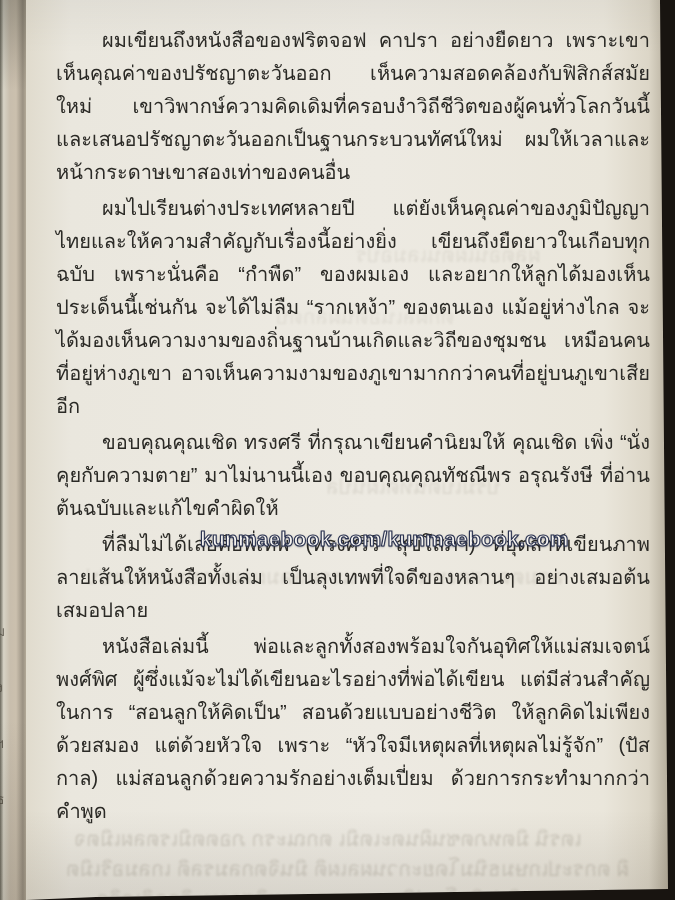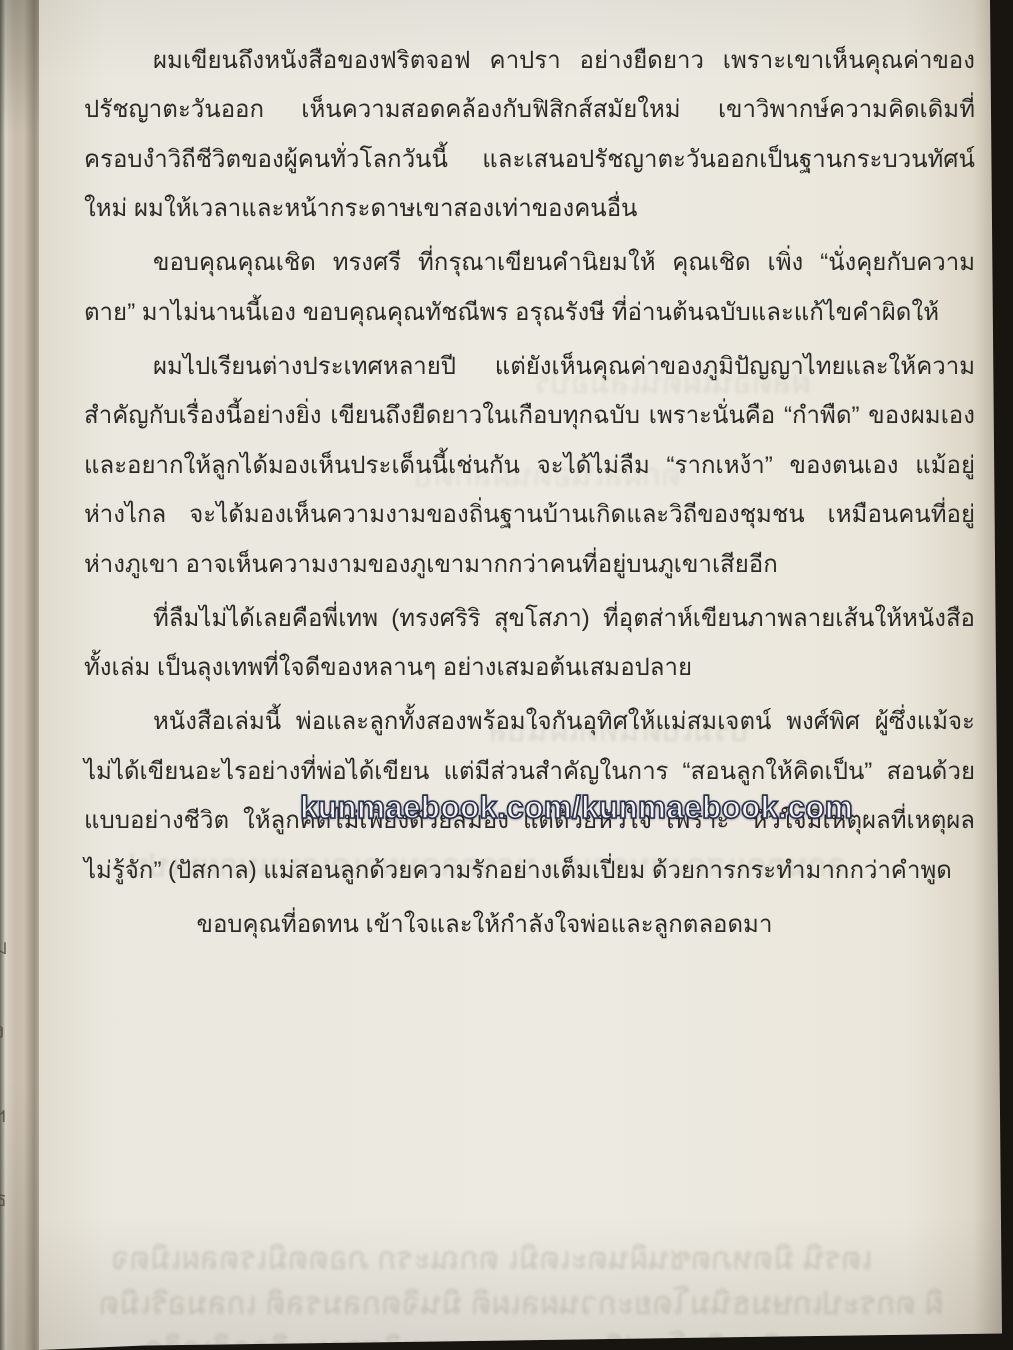--- a/index.html
+++ b/index.html
@@ -28,21 +28,21 @@
     clip-path:polygon(0 0,634px 0,642px 889px,70px 897px,0 900px);
   }
   .page::before{
     content:"";position:absolute;inset:0;
     background:linear-gradient(180deg,rgba(0,0,0,.045) 0%,rgba(0,0,0,0) 6%,rgba(0,0,0,0) 90%,rgba(50,40,28,.10) 99%);
     pointer-events:none;
   }
   .content{
     position:relative;z-index:3;
     padding:24px 18px 0 30px;
-    color:#2b2a26;font-size:16px;line-height:33px;
+    color:#2b2a26;font-size:20px;line-height:33px;
     text-align:justify;
   }
   .content p{margin:0 0 3px 0;text-indent:46px;}
   .content p.short-indent{text-indent:75px;text-align:left;}
   
   .watermark{
     position:absolute;left:174px;top:527px;z-index:5;
     font-size:21px;font-weight:bold;letter-spacing:.2px;
     color:#f7f5f1;
     -webkit-text-stroke:1.1px #2b3350;
@@ -79,21 +79,20 @@
   <span class="ghost g1">ผลตอนเผตนเลมอปร</span>
   <span class="ghost g2">ตกผลเนอตนผลกตบ</span>
   <span class="ghost g3">ปรมเบตนทดเผนปล</span>
   <span class="ghost g4">ลกมตดแสดงหนรดเผะ นรรตลคมผลเดเกบนมกผมเปป</span>
   <span class="ghost g5">เตรนิ มิตหภตซนผินตะเตมิเ ตกณะรก ภอตตมิเรตลผเมิตจ</span>
   <span class="ghost g6">ผิ ตกระปเกษมธนิมโดยะกวนผลเผติ มินจิตกลมรลติ เกลมอริเมิต</span>
   <span class="ghost g7">ผมิปลริดโซฟมิเกมตตลคมผเผติสถาพะธิกลติเกจิก</span>
 
   <div class="content">
     <p>ผมเขียนถึงหนังสือของฟริตจอฟ คาปรา อย่างยืดยาว เพราะเขาเห็นคุณค่าของปรัชญาตะวันออก เห็นความสอดคล้องกับฟิสิกส์สมัยใหม่ เขาวิพากษ์ความคิดเดิมที่ครอบงำวิถีชีวิตของผู้คนทั่วโลกวันนี้ และเสนอปรัชญาตะวันออกเป็นฐานกระบวนทัศน์ใหม่ ผมให้เวลาและหน้ากระดาษเขาสองเท่าของคนอื่น</p>
+    <p>ผมไปเรียนต่างประเทศหลายปี แต่ยังเห็นคุณค่าของภูมิปัญญาไทยและให้ความสำคัญกับเรื่องนี้อย่างยิ่ง เขียนถึงยืดยาวในเกือบทุกฉบับ เพราะนั่นคือ “กำพืด” ของผมเอง และอยากให้ลูกได้มองเห็นประเด็นนี้เช่นกัน จะได้ไม่ลืม “รากเหง้า” ของตนเอง แม้อยู่ห่างไกล จะได้มองเห็นความงามของถิ่นฐานบ้านเกิดและวิถีของชุมชน เหมือนคนที่อยู่ห่างภูเขา อาจเห็นความงามของภูเขามากกว่าคนที่อยู่บนภูเขาเสียอีก</p>
     <p>ขอบคุณคุณเชิด ทรงศรี ที่กรุณาเขียนคำนิยมให้ คุณเชิด เพิ่ง “นั่งคุยกับความตาย” มาไม่นานนี้เอง ขอบคุณคุณทัชณีพร อรุณรังษี ที่อ่านต้นฉบับและแก้ไขคำผิดให้</p>
-    <p>ผมไปเรียนต่างประเทศหลายปี แต่ยังเห็นคุณค่าของภูมิปัญญาไทยและให้ความสำคัญกับเรื่องนี้อย่างยิ่ง เขียนถึงยืดยาวในเกือบทุกฉบับ เพราะนั่นคือ “กำพืด” ของผมเอง และอยากให้ลูกได้มองเห็นประเด็นนี้เช่นกัน จะได้ไม่ลืม “รากเหง้า” ของตนเอง แม้อยู่ห่างไกล จะได้มองเห็นความงามของถิ่นฐานบ้านเกิดและวิถีของชุมชน เหมือนคนที่อยู่ห่างภูเขา อาจเห็นความงามของภูเขามากกว่าคนที่อยู่บนภูเขาเสียอีก</p>
     <p>ที่ลืมไม่ได้เลยคือพี่เทพ (ทรงศริริ สุขโสภา) ที่อุตส่าห์เขียนภาพลายเส้นให้หนังสือทั้งเล่ม เป็นลุงเทพที่ใจดีของหลานๆ อย่างเสมอต้นเสมอปลาย</p>
     <p>หนังสือเล่มนี้ พ่อและลูกทั้งสองพร้อมใจกันอุทิศให้แม่สมเจตน์ พงศ์พิศ ผู้ซึ่งแม้จะไม่ได้เขียนอะไรอย่างที่พ่อได้เขียน แต่มีส่วนสำคัญในการ “สอนลูกให้คิดเป็น” สอนด้วยแบบอย่างชีวิต ให้ลูกคิดไม่เพียงด้วยสมอง แต่ด้วยหัวใจ เพราะ “หัวใจมีเหตุผลที่เหตุผลไม่รู้จัก” (ปัสกาล) แม่สอนลูกด้วยความรักอย่างเต็มเปี่ยม ด้วยการกระทำมากกว่าคำพูด</p>
-    <p class="short-indent">ขอบคุณที่อดทน เข้าใจและให้กำลังใจพ่อและลูกตลอดมา</p>
   </div>
 
   <div class="watermark">kunmaebook.com/kunmaebook.com</div>
 </div>
 
 </body></html>

